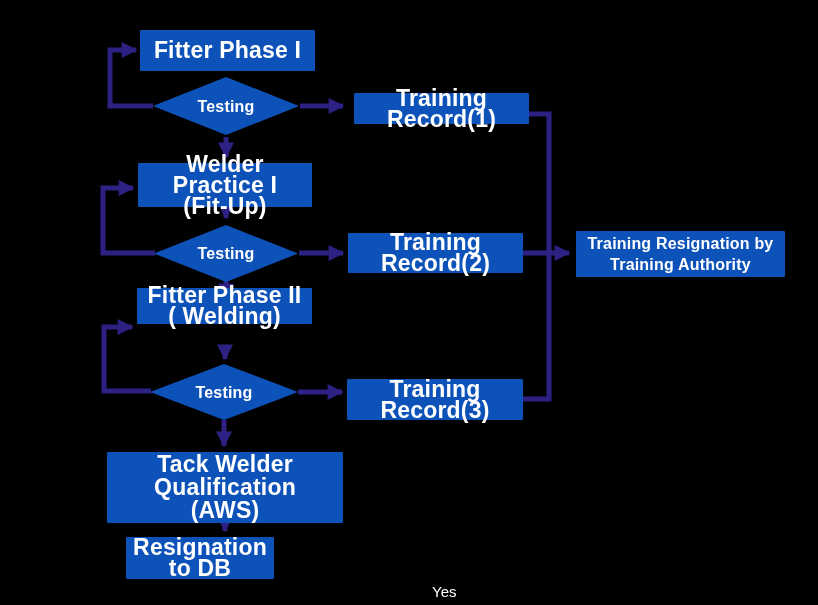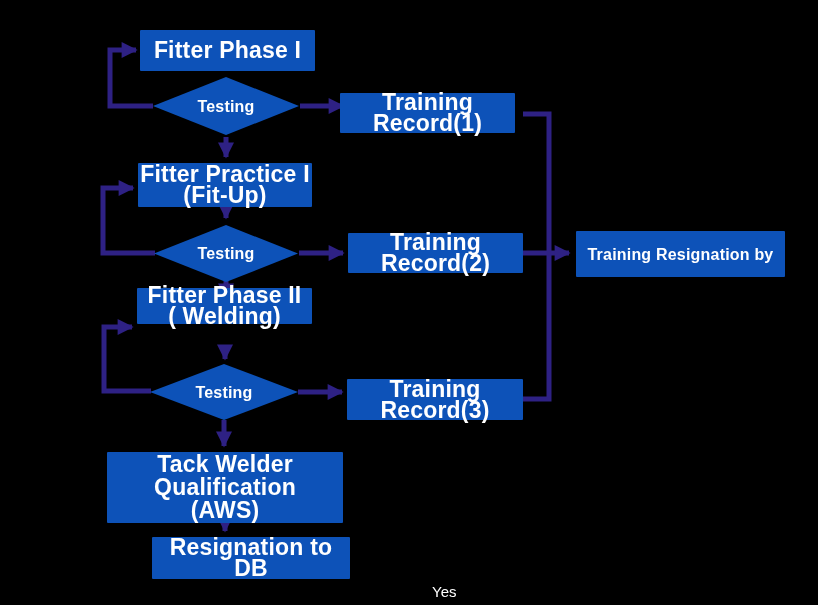--- a/index.html
+++ b/index.html
@@ -83,26 +83,26 @@
   </svg>
 
   <div class="node" style="left:140px;top:30px;width:175px;height:41px">
     <div>Fitter Phase I</div>
   </div>
 
   <div class="node diamond" style="left:153px;top:77px;width:146px;height:58px">
     <div>Testing</div>
   </div>
 
-  <div class="node" style="left:340px;top:93px;width:175px;height:40px">
+  <div class="node" style="left:354px;top:93px;width:175px;height:31px">
     <div>Training Record(1)</div>
   </div>
 
   <div class="node" style="left:138px;top:163px;width:174px;height:44px">
-    <div>Fitter Practice I</div>
+    <div>Welder Practice I</div>
     <div>(Fit-Up)</div>
   </div>
 
   <div class="node diamond" style="left:154px;top:225px;width:144px;height:57px">
     <div>Testing</div>
   </div>
 
   <div class="node" style="left:348px;top:233px;width:175px;height:40px">
     <div>Training Record(2)</div>
   </div>
@@ -118,23 +118,24 @@
 
   <div class="node" style="left:347px;top:379px;width:176px;height:41px">
     <div>Training Record(3)</div>
   </div>
 
   <div class="node" style="left:107px;top:452px;width:236px;height:71px;line-height:23px">
     <div>Tack Welder Qualification</div>
     <div>(AWS)</div>
   </div>
 
-  <div class="node" style="left:152px;top:537px;width:198px;height:42px">
+  <div class="node" style="left:126px;top:537px;width:148px;height:42px">
     <div>Resignation to DB</div>
   </div>
 
   <div class="node small-text" style="left:576px;top:231px;width:209px;height:46px">
     <div>Training Resignation by</div>
+    <div>Training Authority</div>
   </div>
 
   <div class="edge-label" style="left:432px;top:583px">Yes</div>
 
 </div>
 
 </body></html>

